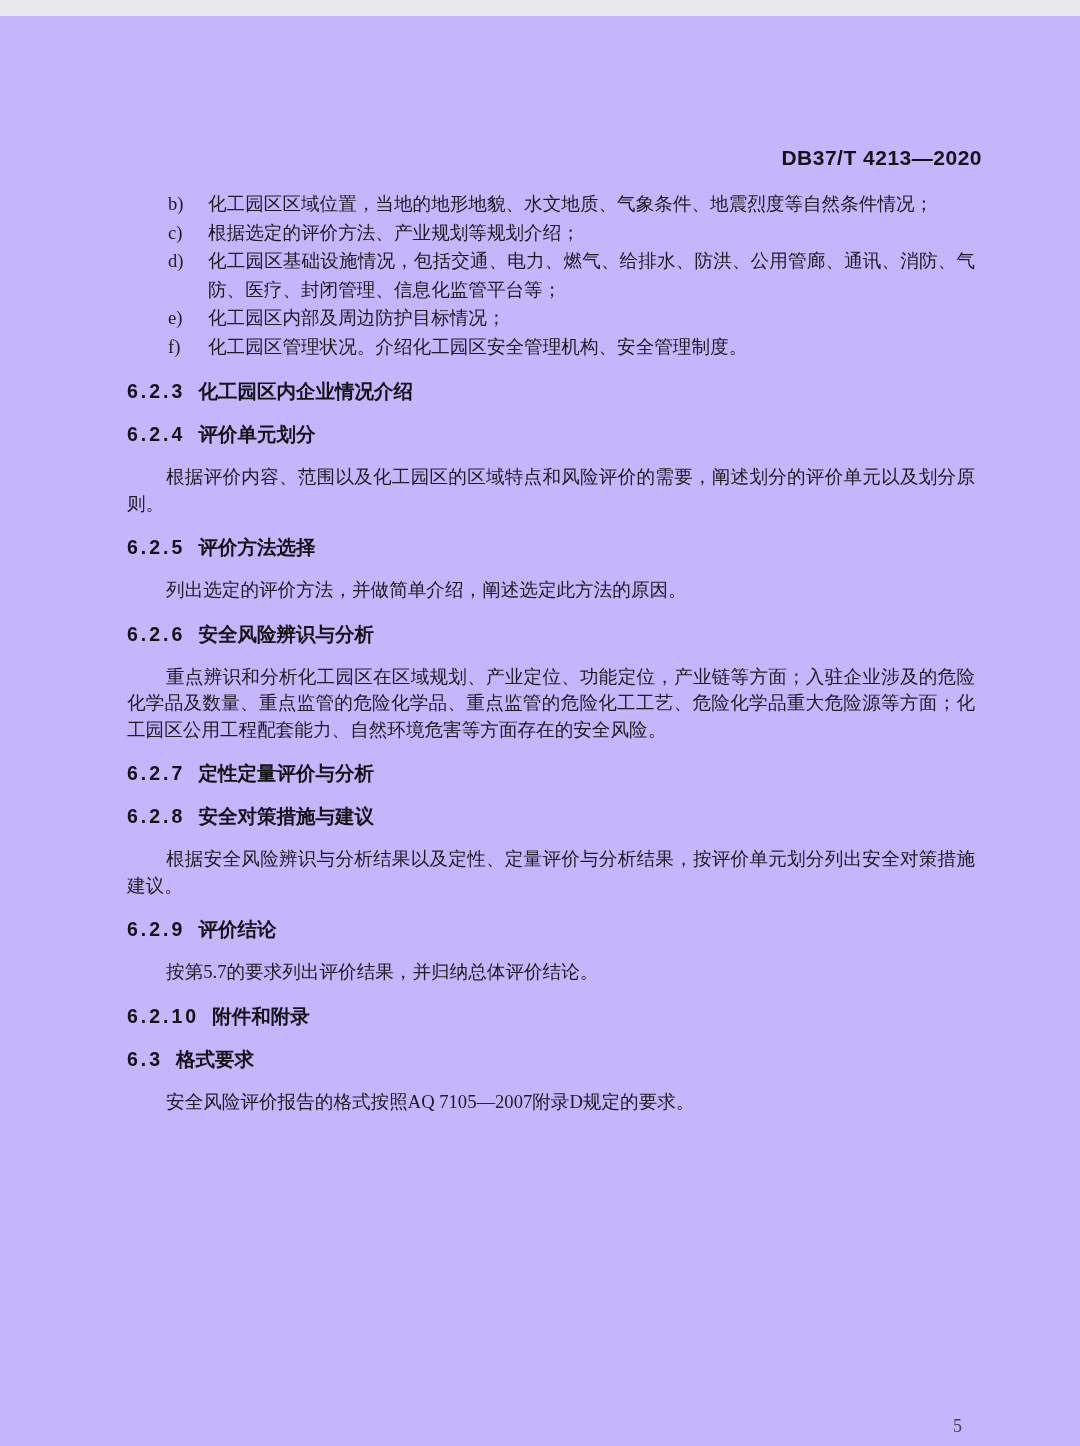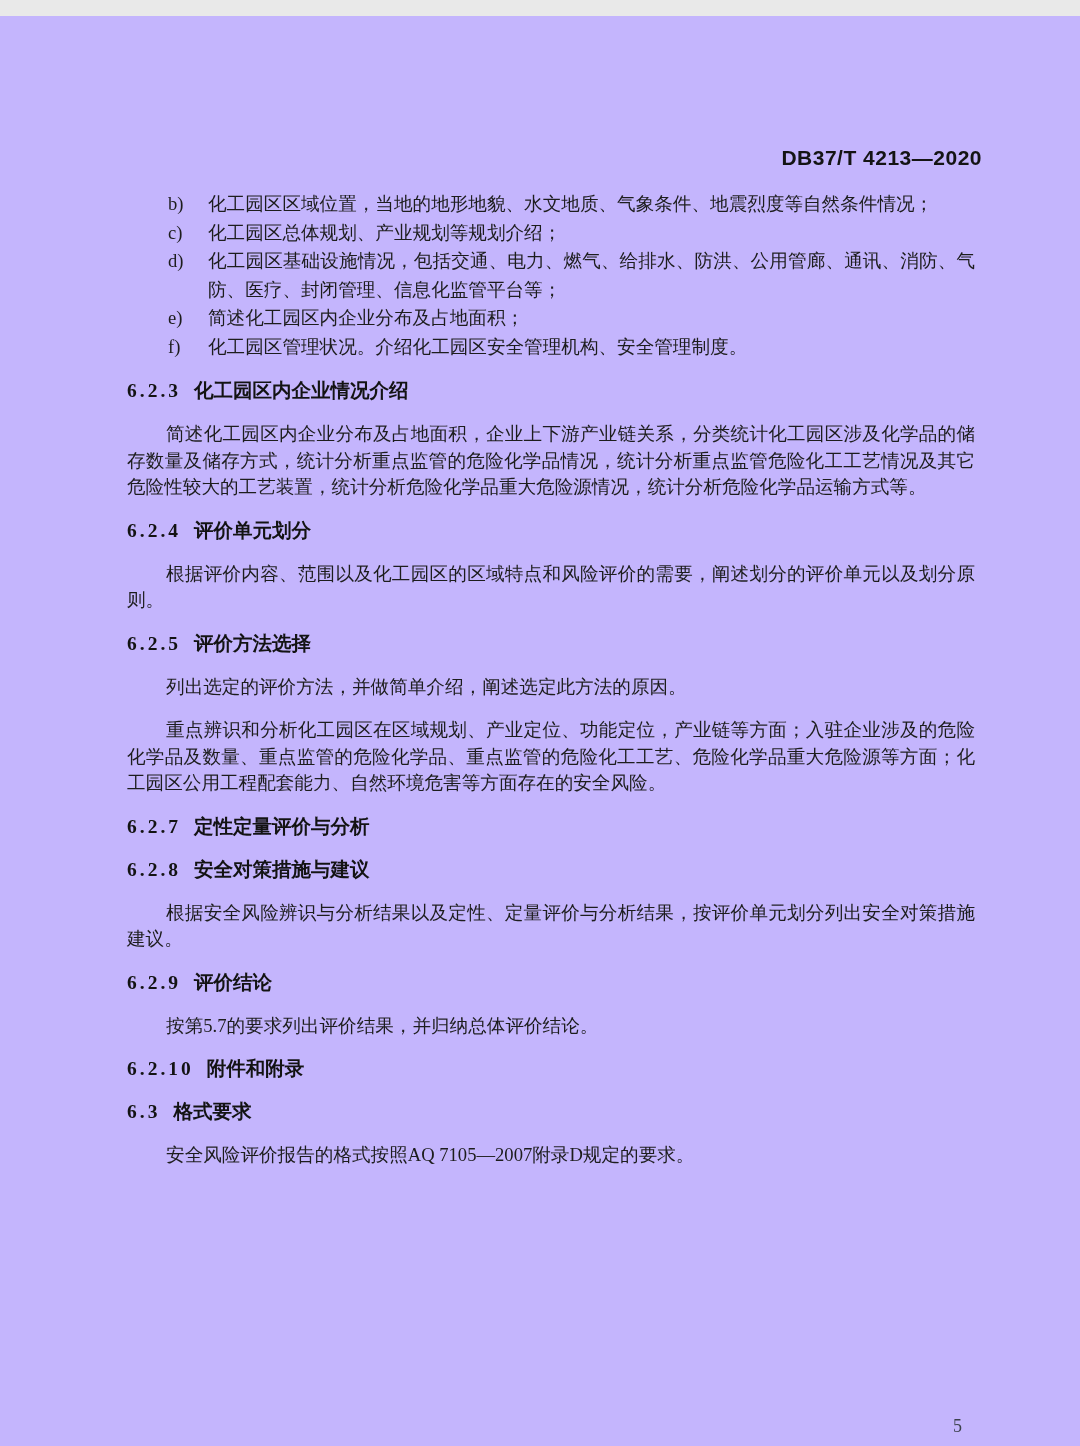--- a/index.html
+++ b/index.html
@@ -39,21 +39,21 @@
     text-align: justify;
     text-justify: inter-ideograph;
   }
   .list-letter {
     position: absolute;
     left: 41px;
     top: 0;
   }
   .section h3 {
     margin: 17px 0 0 0;
-    font-family: Liberation Serif, serif;
+    font-family: Liberation Sans, sans-serif;
     font-weight: 700;
     font-size: 19.5px;
     line-height: 26px;
     color: #131313;
   }
   .hnum {
     letter-spacing: 3px;
     margin-right: 13px;
   }
   .section p {
@@ -81,52 +81,52 @@
 
   <div class="content">
 
     <div class="intro-list">
       <div class="list-item">
         <span class="list-letter">b)</span>
         <span>化工园区区域位置，当地的地形地貌、水文地质、气象条件、地震烈度等自然条件情况；</span>
       </div>
       <div class="list-item">
         <span class="list-letter">c)</span>
-        <span>化工园区总体规划、产业规划等规划介绍；</span>
+        <span>根据选定的评价方法、产业规划等规划介绍；</span>
       </div>
       <div class="list-item">
         <span class="list-letter">d)</span>
         <span>化工园区基础设施情况，包括交通、电力、燃气、给排水、防洪、公用管廊、通讯、消防、气防、医疗、封闭管理、信息化监管平台等；</span>
       </div>
       <div class="list-item">
         <span class="list-letter">e)</span>
-        <span>简述化工园区内企业分布及占地面积；</span>
+        <span>化工园区内部及周边防护目标情况；</span>
       </div>
       <div class="list-item">
         <span class="list-letter">f)</span>
         <span>化工园区管理状况。介绍化工园区安全管理机构、安全管理制度。</span>
       </div>
     </div>
 
     <div class="section">
       <h3><span class="hnum">6.2.3</span><span>化工园区内企业情况介绍</span></h3>
-      <p>简述化工园区内企业分布及占地面积，企业上下游产业链关系，分类统计化工园区涉及化学品的储存数量及储存方式，统计分析重点监管的危险化学品情况，统计分析重点监管危险化工工艺情况及其它危险性较大的工艺装置，统计分析危险化学品重大危险源情况，统计分析危险化学品运输方式等。</p>
     </div>
 
     <div class="section">
       <h3><span class="hnum">6.2.4</span><span>评价单元划分</span></h3>
       <p>根据评价内容、范围以及化工园区的区域特点和风险评价的需要，阐述划分的评价单元以及划分原则。</p>
     </div>
 
     <div class="section">
       <h3><span class="hnum">6.2.5</span><span>评价方法选择</span></h3>
       <p>列出选定的评价方法，并做简单介绍，阐述选定此方法的原因。</p>
     </div>
 
     <div class="section">
+      <h3><span class="hnum">6.2.6</span><span>安全风险辨识与分析</span></h3>
       <p>重点辨识和分析化工园区在区域规划、产业定位、功能定位，产业链等方面；入驻企业涉及的危险化学品及数量、重点监管的危险化学品、重点监管的危险化工工艺、危险化学品重大危险源等方面；化工园区公用工程配套能力、自然环境危害等方面存在的安全风险。</p>
     </div>
 
     <div class="section">
       <h3><span class="hnum">6.2.7</span><span>定性定量评价与分析</span></h3>
     </div>
 
     <div class="section">
       <h3><span class="hnum">6.2.8</span><span>安全对策措施与建议</span></h3>
       <p>根据安全风险辨识与分析结果以及定性、定量评价与分析结果，按评价单元划分列出安全对策措施建议。</p>

